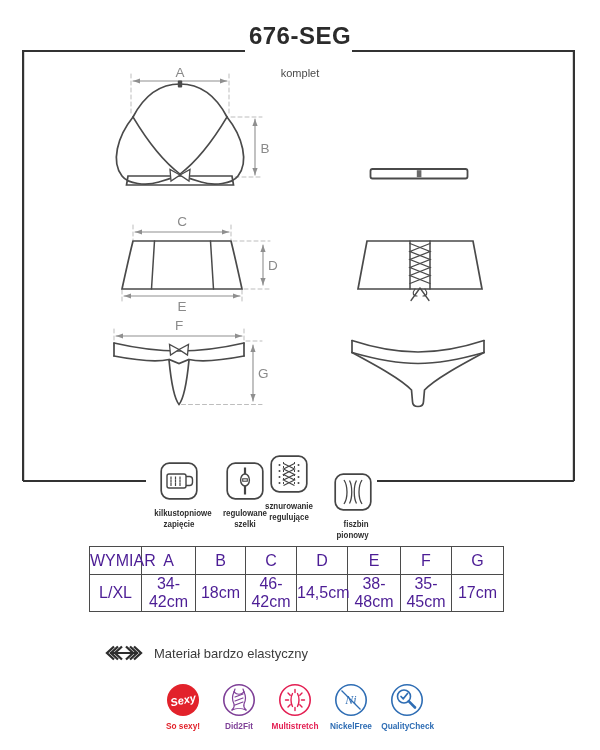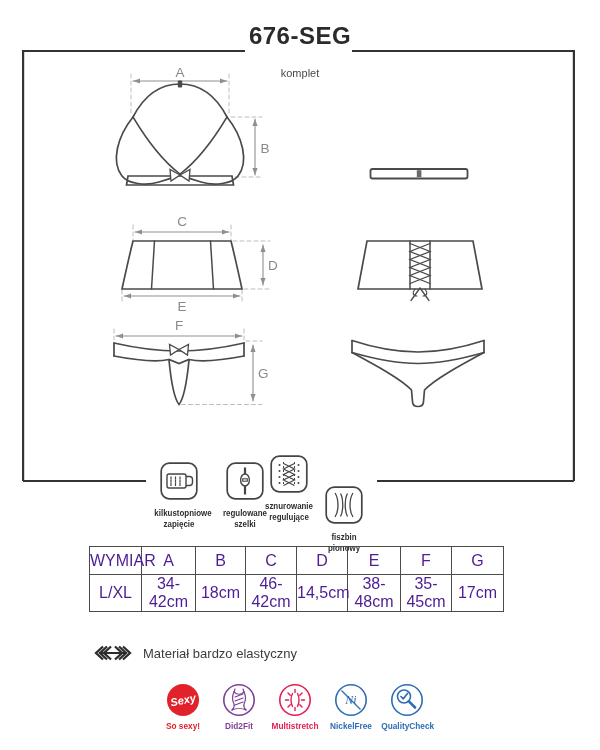--- a/index.html
+++ b/index.html
@@ -17,21 +17,21 @@
   .feature .fi-label{margin-top:4px;font-size:9px;font-weight:bold;color:#2e2e2e;line-height:1.2;
                      white-space:nowrap;transform:scaleX(.88);transform-origin:center top;}
   
   table.size-table{position:absolute;left:89px;top:546px;width:414px;border-collapse:collapse;
                    table-layout:fixed;font-size:16px;color:#4c1d95;}
   table.size-table th,table.size-table td{border:1.5px solid #4b4b4b;text-align:center;
                    font-weight:normal;padding:0;}
   table.size-table tr.hdr th{height:27px;}
   table.size-table tr.body td{height:29px;}
   
-  .material-note{position:absolute;left:91px;top:645px;display:flex;align-items:center;gap:8px;}
+  .material-note{position:absolute;left:102px;top:645px;display:flex;align-items:center;gap:8px;}
   .material-note .mn-text{font-size:13px;color:#3c3c3c;}
   
   .badges{position:absolute;left:155px;top:683px;display:flex;}
   .badge{width:56px;text-align:center;}
   .badge svg{display:block;margin:0 auto;}
   .badge .b-label{margin-top:4px;font-size:9px;font-weight:bold;white-space:nowrap;
                   transform:scaleX(.92);transform-origin:center top;}
 </style>
 </head>
 <body>
@@ -170,21 +170,21 @@
           <circle cx="28.5" cy="22" r="1"></circle>
           <circle cx="28.5" cy="28" r="1"></circle>
       </g>
     </svg>
     <div class="fi-label">
       <div>sznurowanie</div>
         <div>regulujące</div>
     </div>
   </div>
 
-  <div class="feature" style="left:316px;top:486px;">
+  <div class="feature" style="left:316px;top:473px;text-align:right;">
     <svg class="fi-box" width="38" height="38" viewBox="0 0 38 38" fill="none" stroke="#454545">
       <rect x="1.2" y="1.2" width="35.6" height="35.6" rx="8" fill="#fff" stroke-width="1.7"></rect>
       <path d="M10,7 C14,13 14,25 10,31 M15.5,7.5 C18.5,13 18.5,25 15.5,30.5 M28,7 C24,13 24,25 28,31 M22.5,7.5 C19.5,13 19.5,25 22.5,30.5" stroke-width="1.3"></path>
     </svg>
     <div class="fi-label">
       <div>fiszbin</div>
         <div>pionowy</div>
     </div>
   </div>
 

